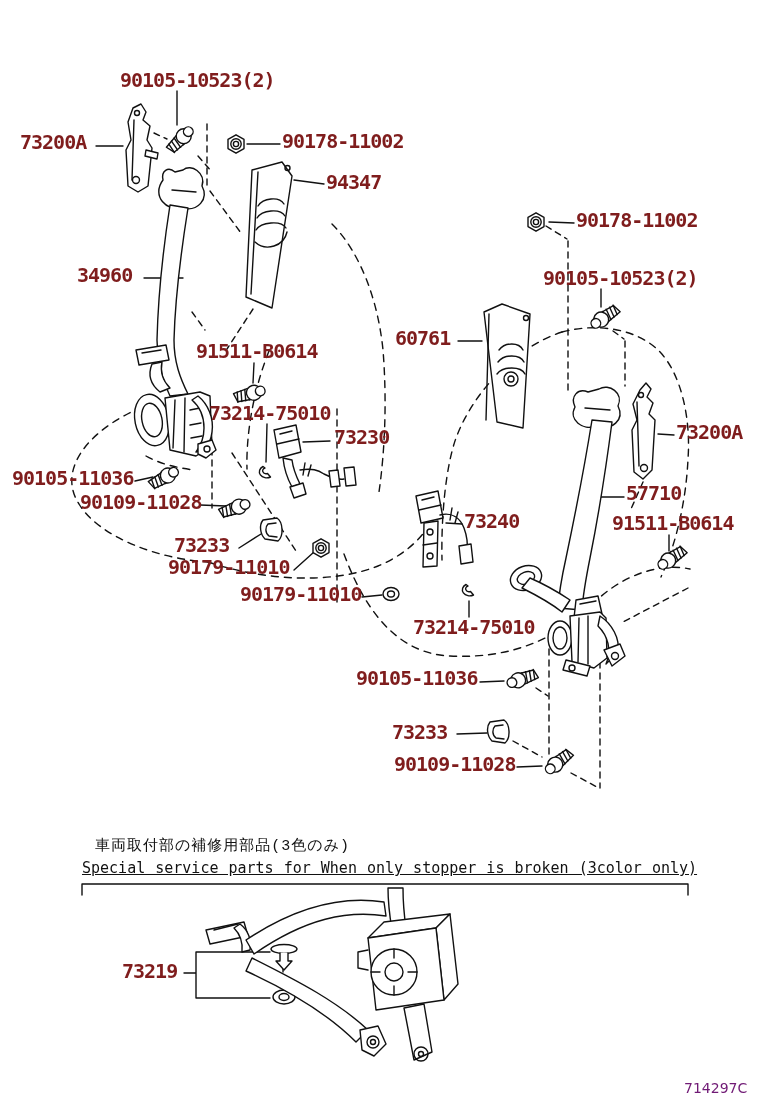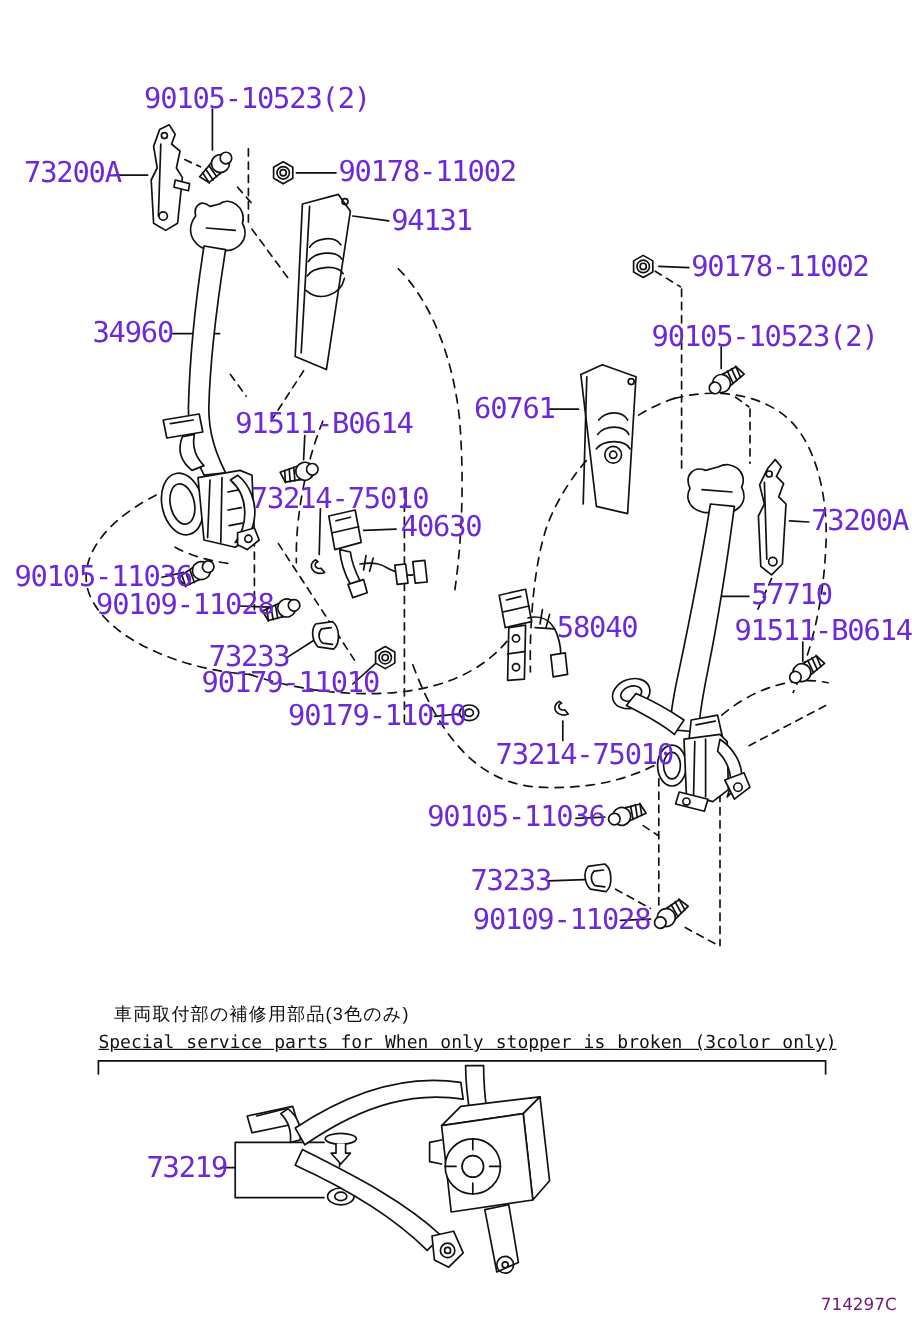--- a/index.html
+++ b/index.html
@@ -1,21 +1,21 @@
 <!DOCTYPE html>
 <html><head>
 <meta charset="utf-8">
 <style>
   html,body{margin:0;padding:0;background:#fff;}
   .page{position:relative;width:760px;height:1112px;background:#fff;overflow:hidden;
         font-family:"DejaVu Sans Mono","Liberation Mono",monospace;}
   svg{position:absolute;left:0;top:0;}
   .lbl{position:absolute;font-family:"DejaVu Sans Mono","Liberation Mono",monospace;
-       font-weight:normal;font-size:24px;letter-spacing:-1px;color:#6d28d9;white-space:nowrap;line-height:1;}
-  .note-jp{position:absolute;left:95px;top:836px;font-family:Liberation Sans, sans-serif;
+       font-weight:bold;font-size:20px;letter-spacing:-1px;color:#7f1d1d;white-space:nowrap;line-height:1;}
+  .note-jp{position:absolute;left:95px;top:836px;font-family:Liberation Mono, monospace;
        font-size:15px;color:#111;letter-spacing:1px;white-space:nowrap;}
   .note-en{position:absolute;left:82px;top:859px;font-family:"DejaVu Sans Mono","Liberation Mono",monospace;
        font-size:15px;color:#111;word-spacing:1px;white-space:nowrap;text-decoration:underline;}
   .code{position:absolute;left:684px;top:1080px;font-family:"DejaVu Sans","Liberation Sans",sans-serif;
        font-size:14px;color:#701a75;}
 </style>
 </head>
 <body>
 
 <div class="page">
@@ -330,36 +330,36 @@
     <path d="M 368,950 L 358,952 L 358,968 L 368,970" fill="#fff"></path>
     <path d="M 404,1008 L 424,1004 L 432,1052 L 414,1060 Z" fill="#fff"></path>
     <circle cx="421" cy="1054" r="7"></circle>
         <circle cx="421" cy="1054" r="2.5"></circle>
   </g>
 </svg>
 
   <div class="lbl" style="left:120px;top:70px">90105-10523(2)</div>
   <div class="lbl" style="left:20px;top:132px">73200A</div>
   <div class="lbl" style="left:282px;top:131px">90178-11002</div>
-  <div class="lbl" style="left:326px;top:172px">94131</div>
+  <div class="lbl" style="left:326px;top:172px">94347</div>
   <div class="lbl" style="left:77px;top:265px">34960</div>
   <div class="lbl" style="left:196px;top:341px">91511-B0614</div>
   <div class="lbl" style="left:209px;top:403px">73214-75010</div>
-  <div class="lbl" style="left:334px;top:427px">40630</div>
+  <div class="lbl" style="left:334px;top:427px">73230</div>
   <div class="lbl" style="left:12px;top:468px">90105-11036</div>
   <div class="lbl" style="left:80px;top:492px">90109-11028</div>
   <div class="lbl" style="left:174px;top:535px">73233</div>
   <div class="lbl" style="left:168px;top:557px">90179-11010</div>
   <div class="lbl" style="left:240px;top:584px">90179-11010</div>
   <div class="lbl" style="left:576px;top:210px">90178-11002</div>
   <div class="lbl" style="left:543px;top:268px">90105-10523(2)</div>
   <div class="lbl" style="left:395px;top:328px">60761</div>
   <div class="lbl" style="left:676px;top:422px">73200A</div>
   <div class="lbl" style="left:626px;top:483px">57710</div>
-  <div class="lbl" style="left:464px;top:511px">58040</div>
+  <div class="lbl" style="left:464px;top:511px">73240</div>
   <div class="lbl" style="left:612px;top:513px">91511-B0614</div>
   <div class="lbl" style="left:413px;top:617px">73214-75010</div>
   <div class="lbl" style="left:356px;top:668px">90105-11036</div>
   <div class="lbl" style="left:392px;top:722px">73233</div>
   <div class="lbl" style="left:394px;top:754px">90109-11028</div>
   <div class="lbl" style="left:122px;top:961px">73219</div>
 
   <div class="note-jp">車両取付部の補修用部品(3色のみ)</div>
   <div class="note-en">Special service parts for When only stopper is broken (3color only)</div>
   <div class="code">714297C</div>

